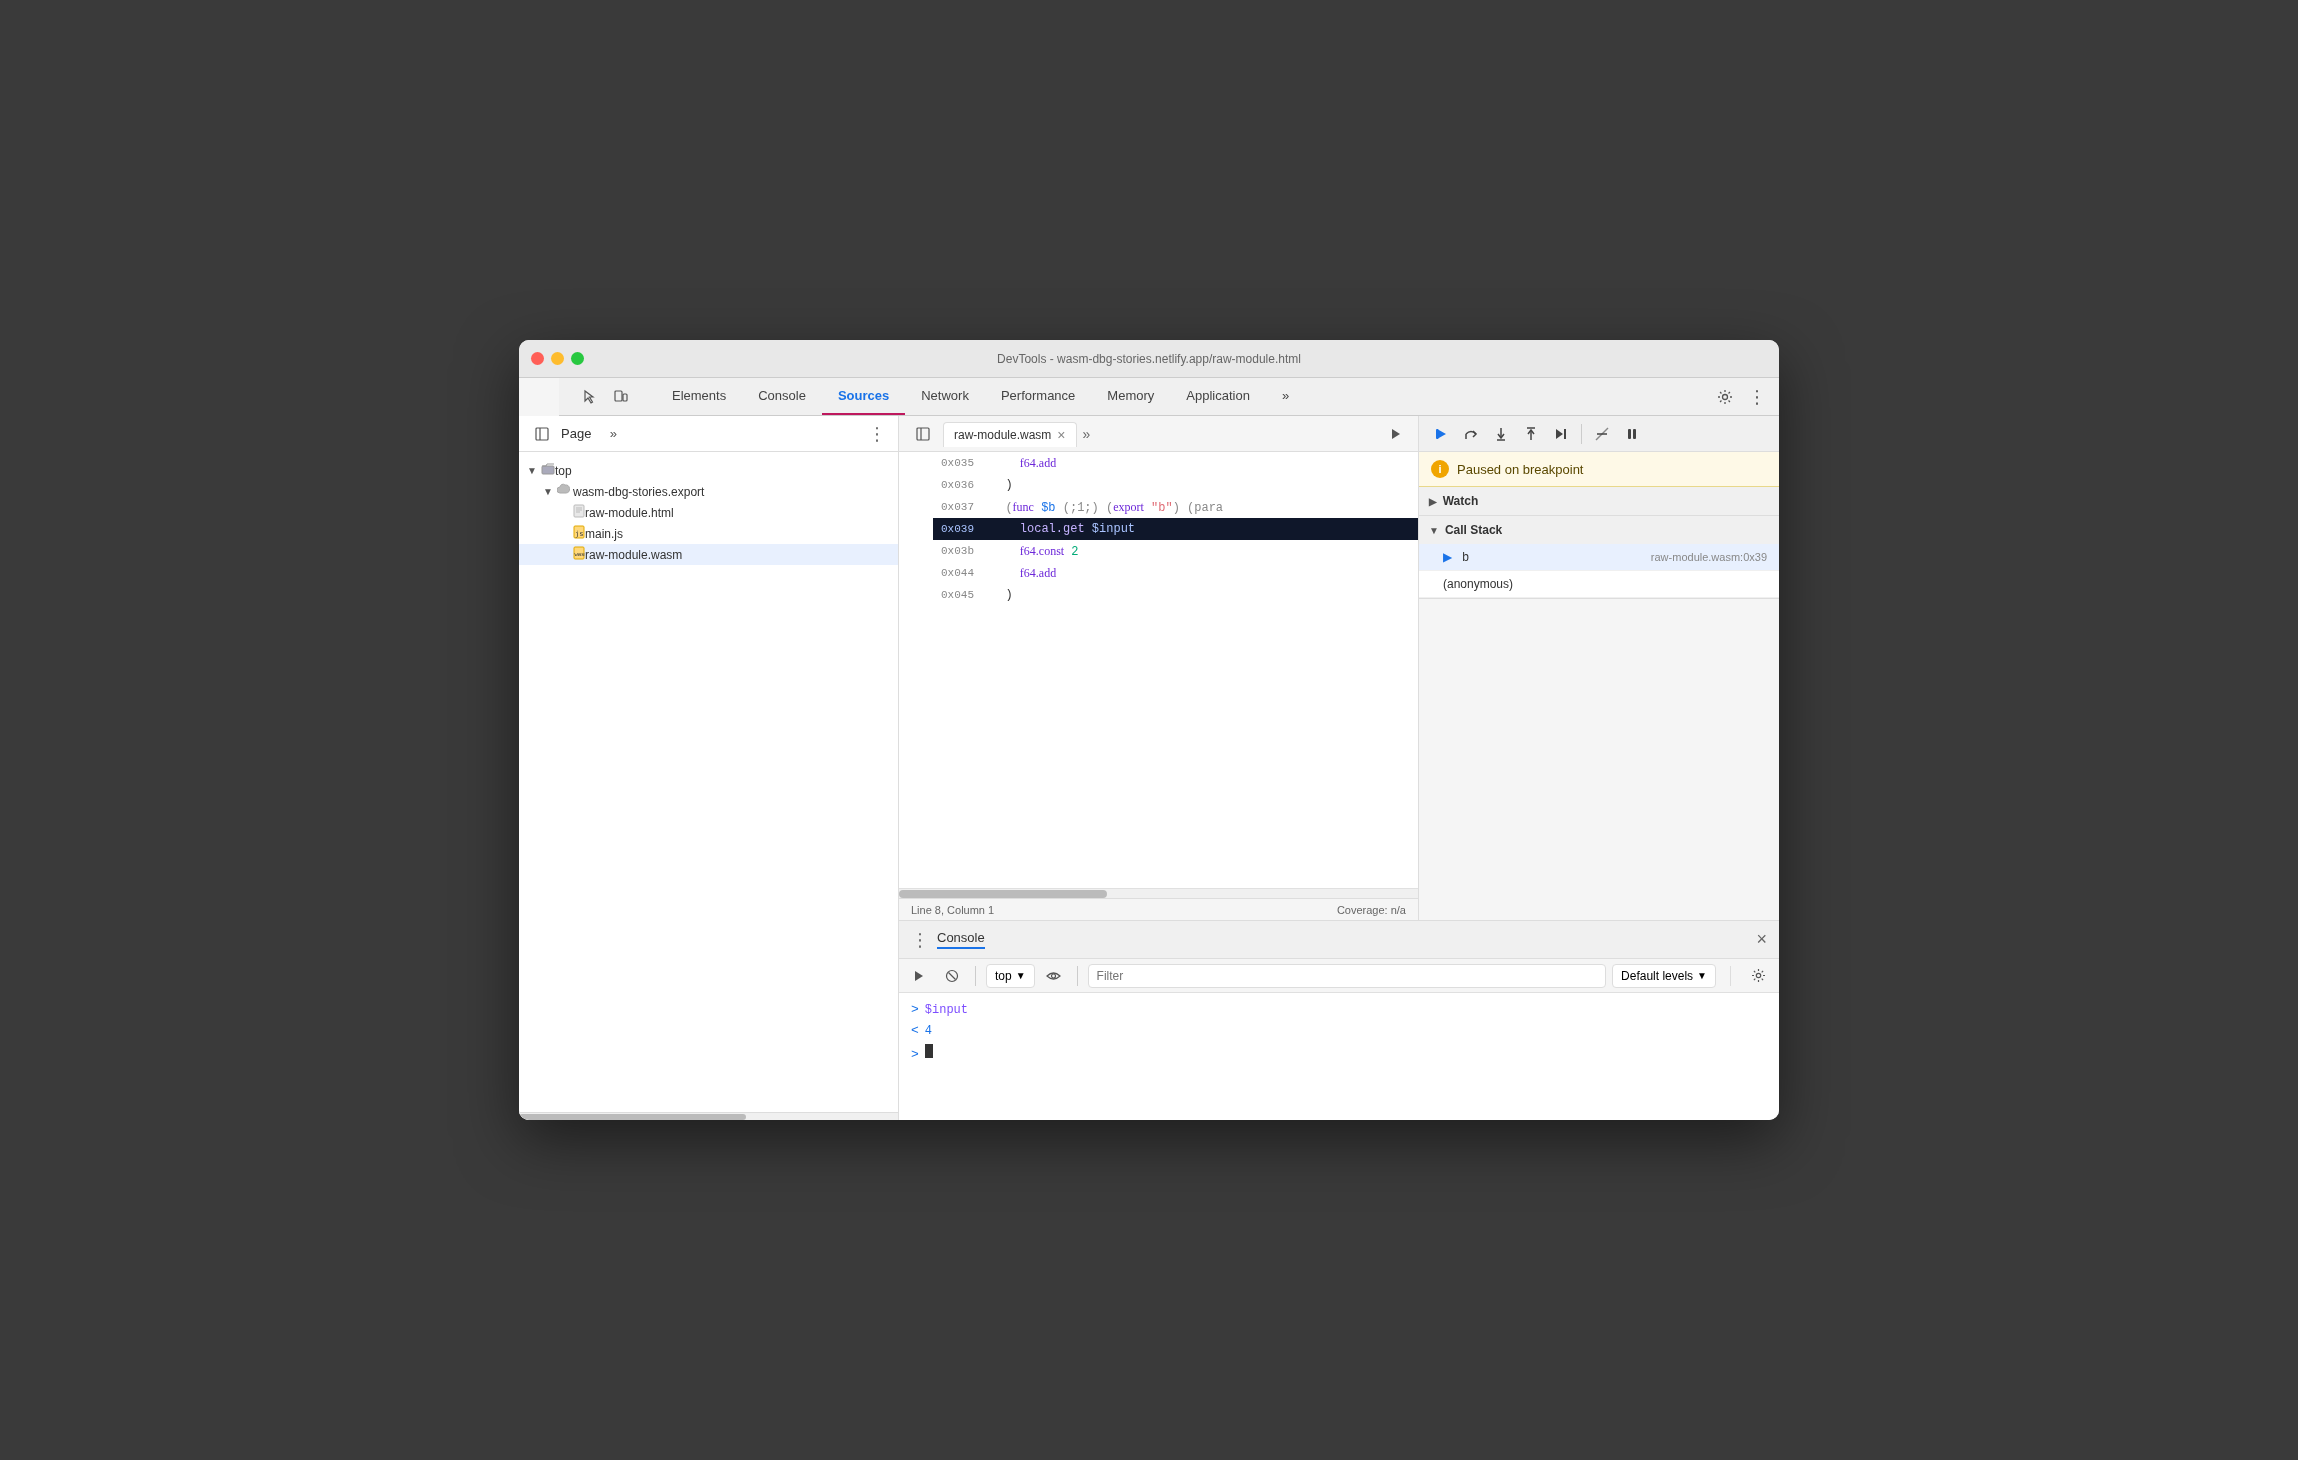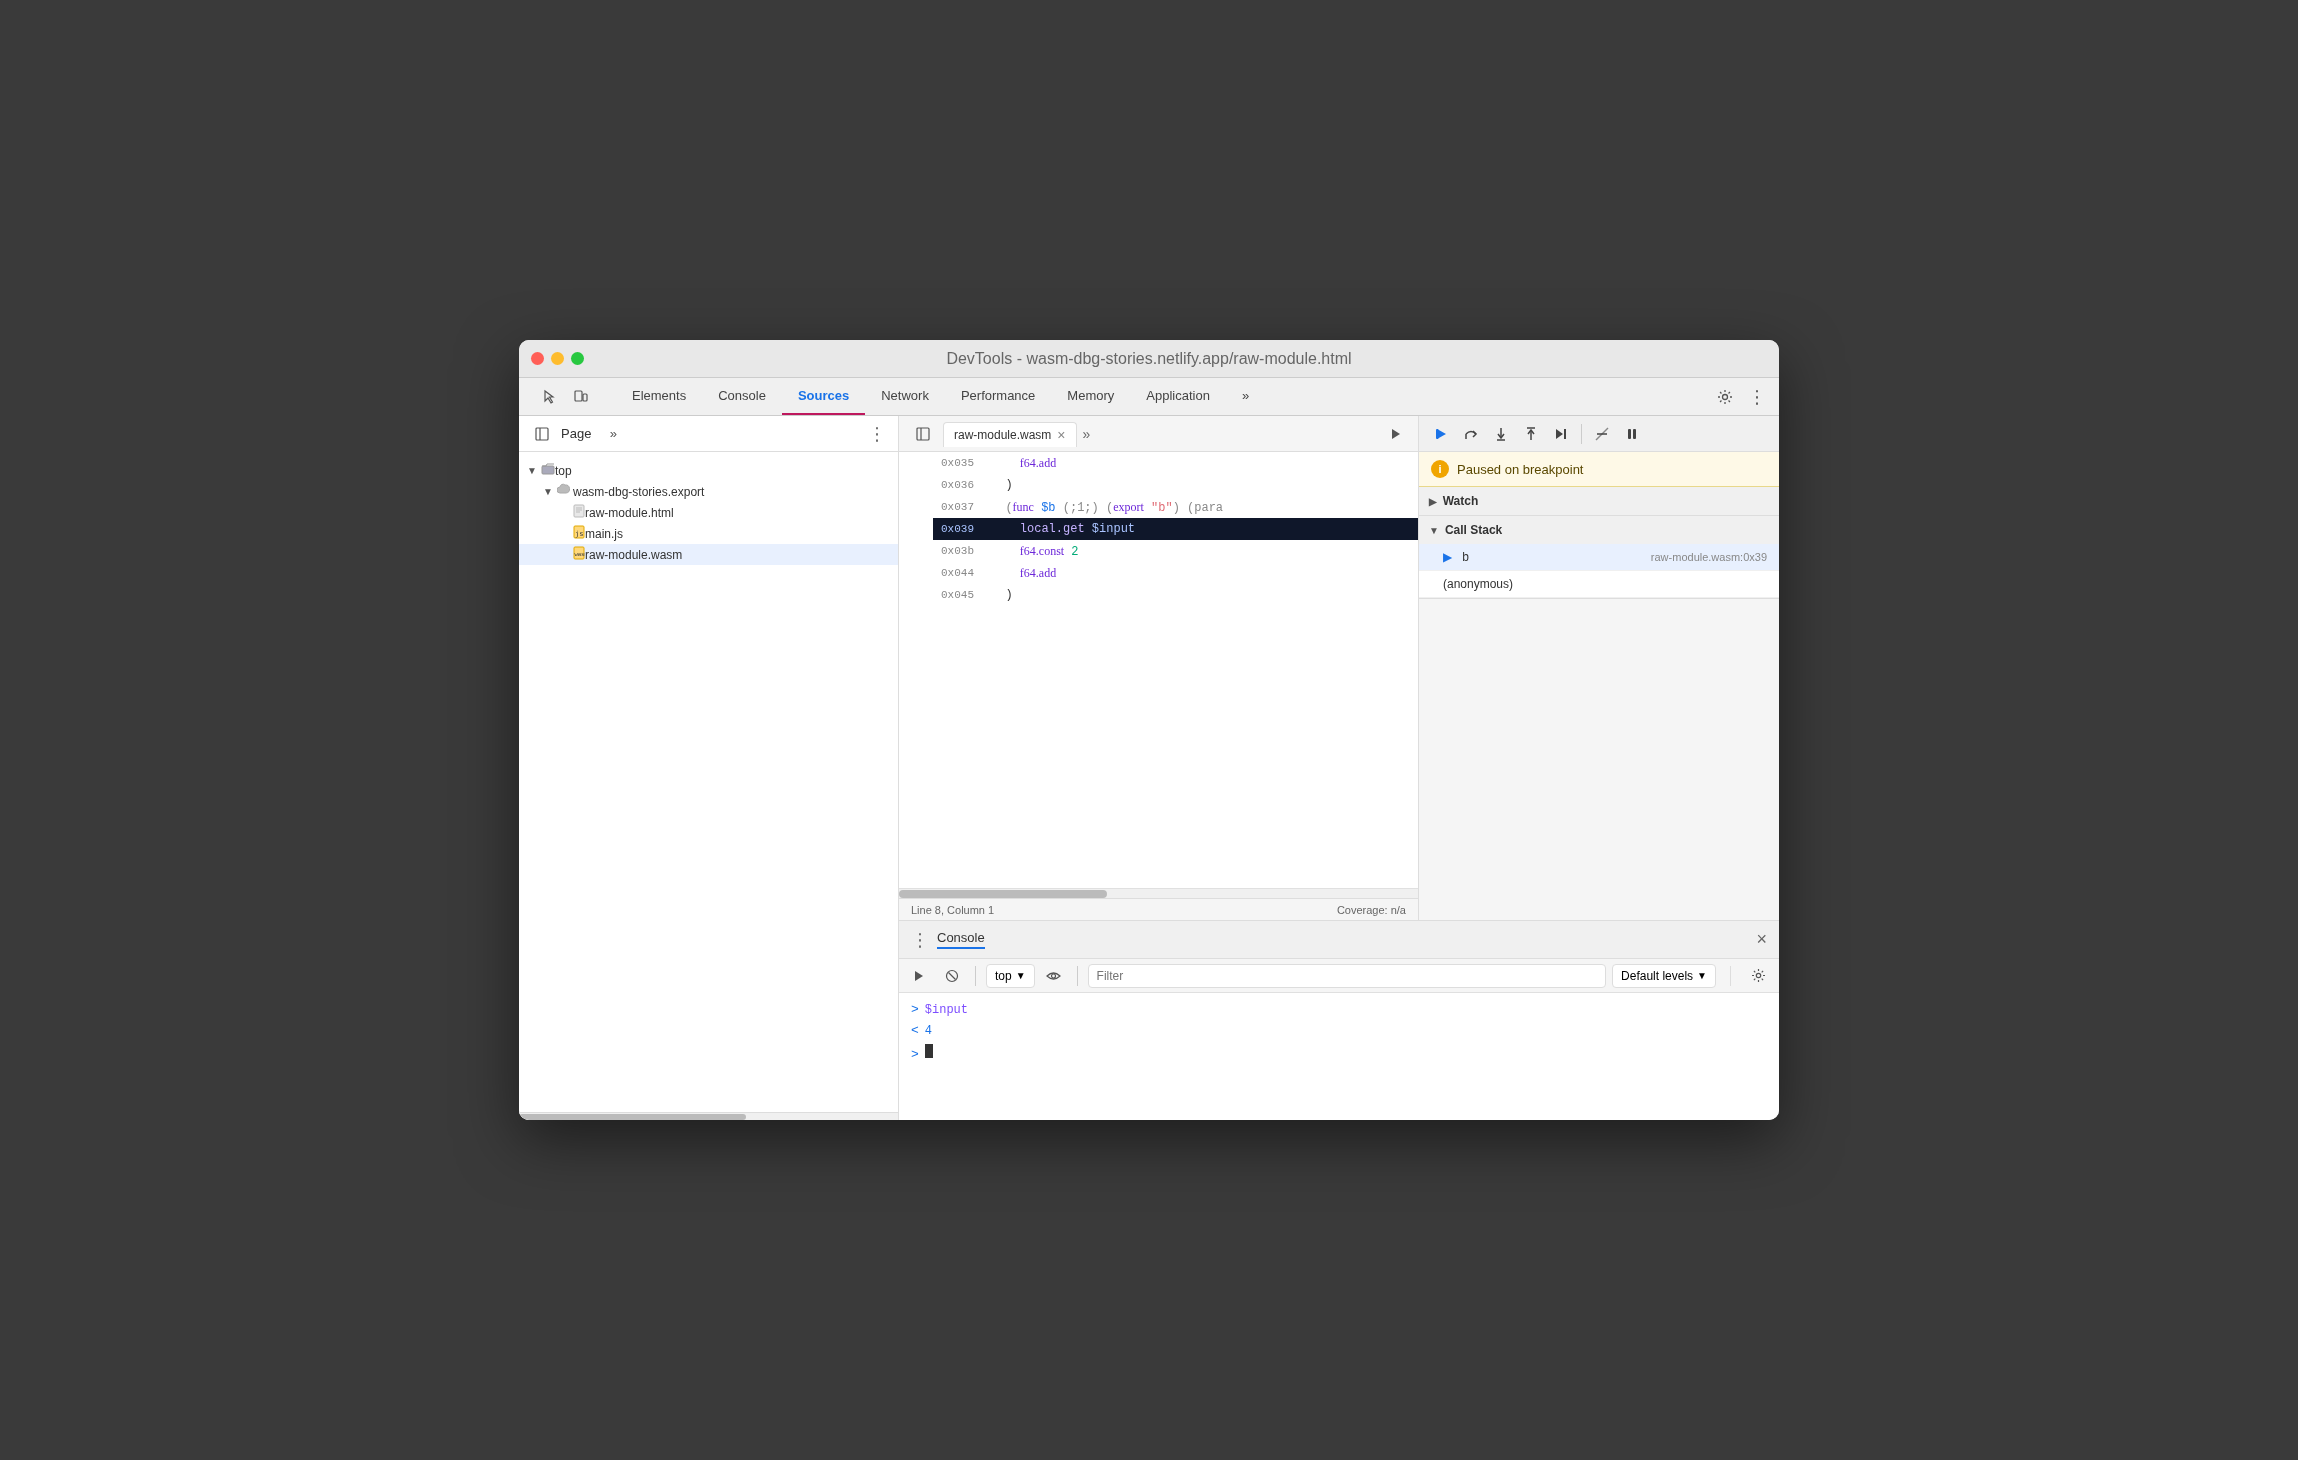--- a/index.html
+++ b/index.html
@@ -41,31 +41,32 @@
       height: 13px;
       border-radius: 50%;
     }
     .traffic-light.close { background: #ff5f57; }
     .traffic-light.minimize { background: #febc2e; }
     .traffic-light.maximize { background: #28c840; }
     .titlebar-title {
       position: absolute;
       left: 50%;
       transform: translateX(-50%);
-      font-size: 16px;
+      font-size: 12px;
       color: #666;
     }
     
     .tabs-bar {
       height: 38px;
       background: #f0f0f0;
       border-bottom: 1px solid #ccc;
       display: flex;
       align-items: stretch;
       padding-left: 8px;
+      margin-left: 40px;
     }
     .tab-item {
       display: flex;
       align-items: center;
       padding: 0 16px;
       font-size: 13px;
       color: #444;
       cursor: pointer;
       border-bottom: 2px solid transparent;
       position: relative;

